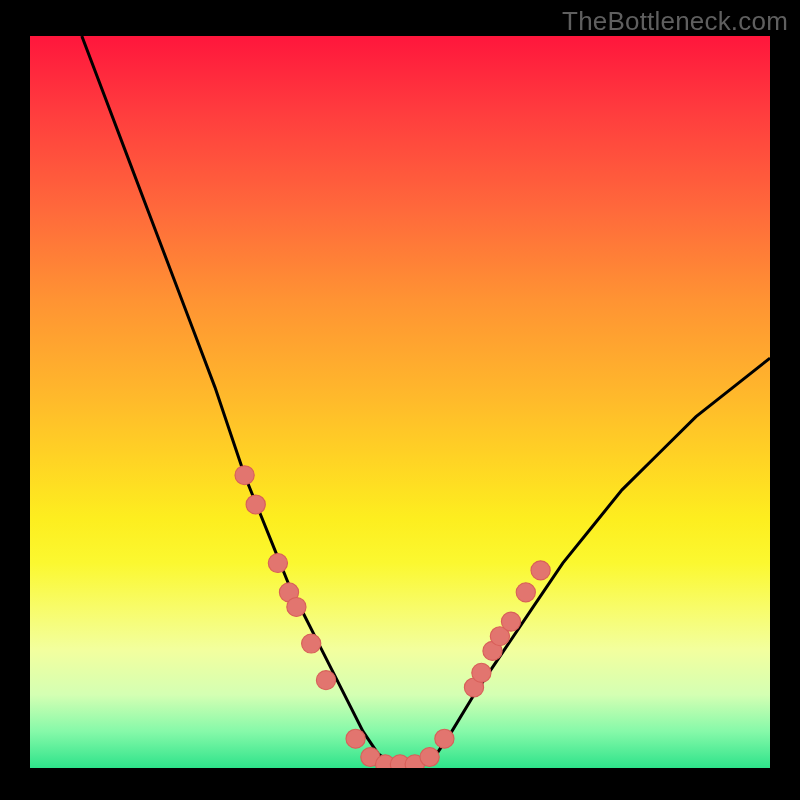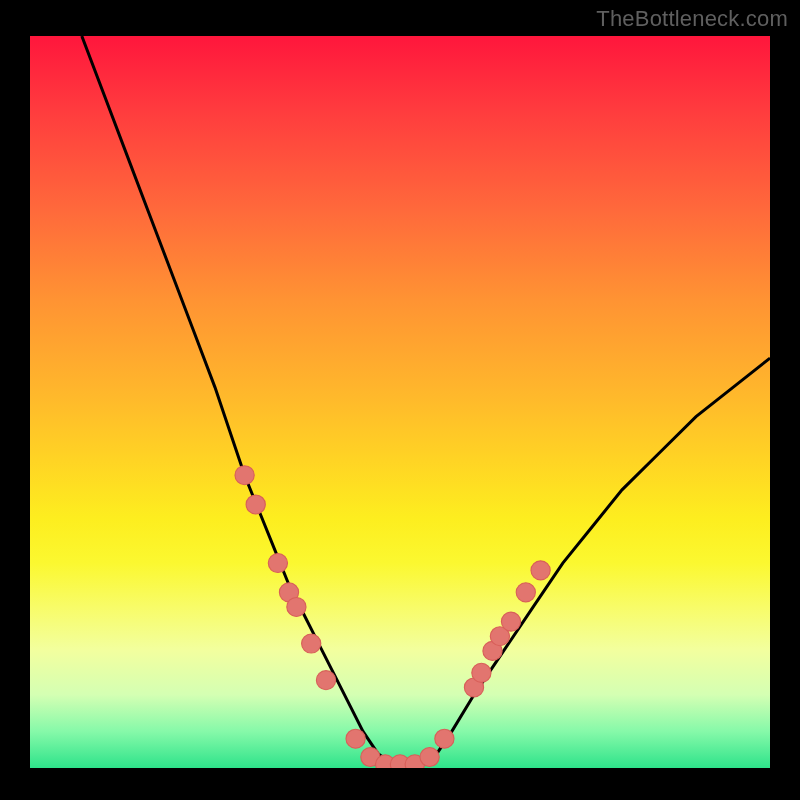--- a/index.html
+++ b/index.html
@@ -15,21 +15,21 @@
     position: relative;
     width: 800px;
     height: 800px;
     background: #000;
   }
   .attribution {
     position: absolute;
     top: 6px;
     right: 12px;
     color: #5f5f5f;
-    font-size: 22px;
+    font-size: 26px;
     font-weight: 500;
     letter-spacing: 0.2px;
     z-index: 10;
   }
   .plot-area {
     position: absolute;
     left: 30px;
     right: 30px;
     top: 36px;
     bottom: 32px;

